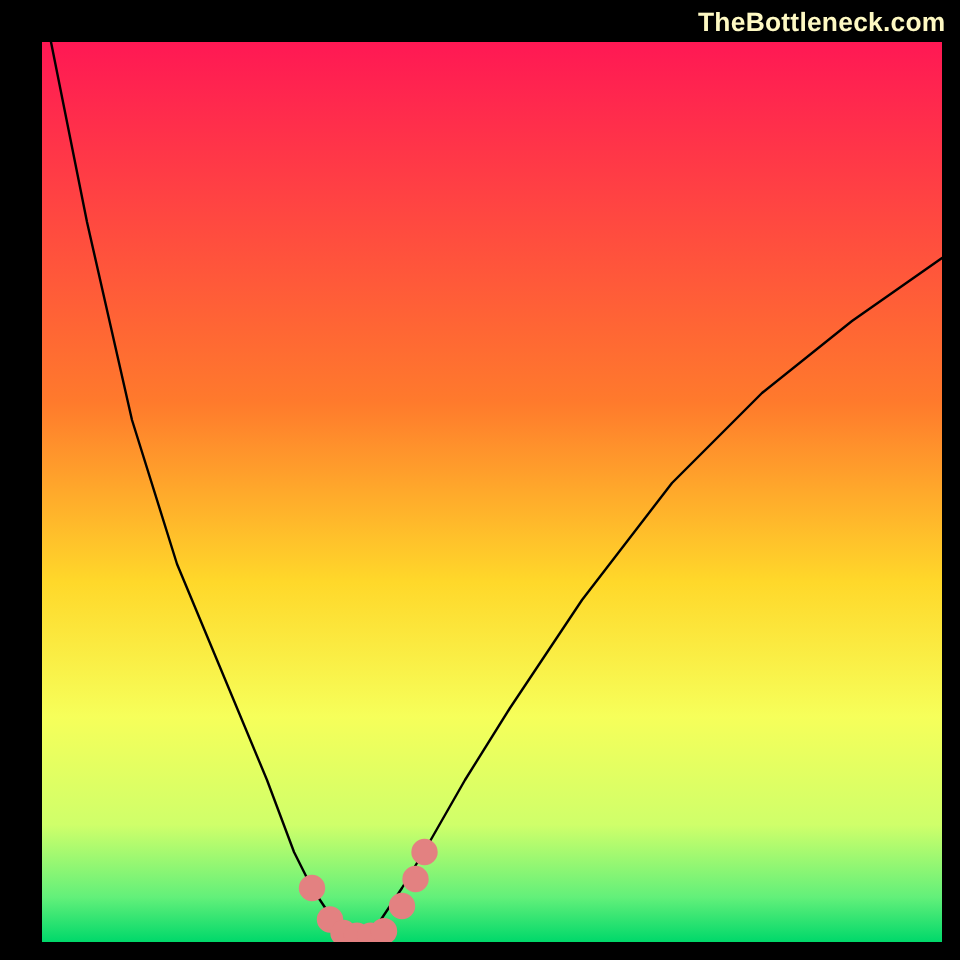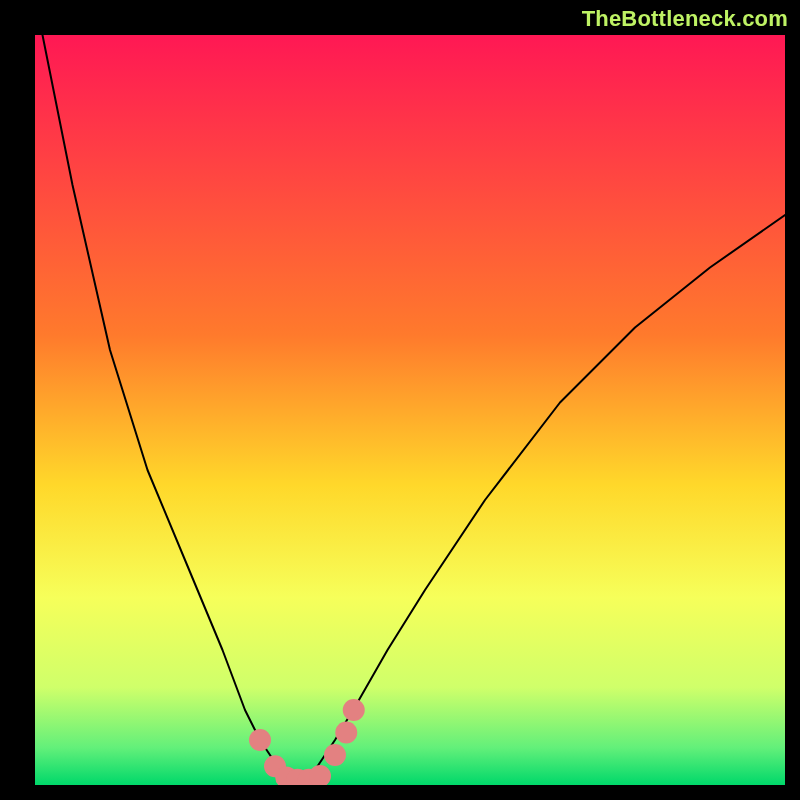--- a/index.html
+++ b/index.html
@@ -2,21 +2,21 @@
 <html><head>
 <meta charset="utf-8">
 <style>
   * { margin: 0; padding: 0; box-sizing: border-box; }
   html, body { width: 800px; height: 800px; overflow: hidden; }
   body { background: #000; position: relative; }
   .watermark {
     position: absolute;
     top: 6px;
     right: 12px;
-    color: #bef264;
+    color: #fef9c3;
     font-family: Arial, Helvetica, sans-serif;
     font-size: 22px;
     font-weight: 600;
     letter-spacing: 0.2px;
     z-index: 10;
   }
   .chart-wrap {
     position: absolute;
     left: 35px;
     top: 35px;

